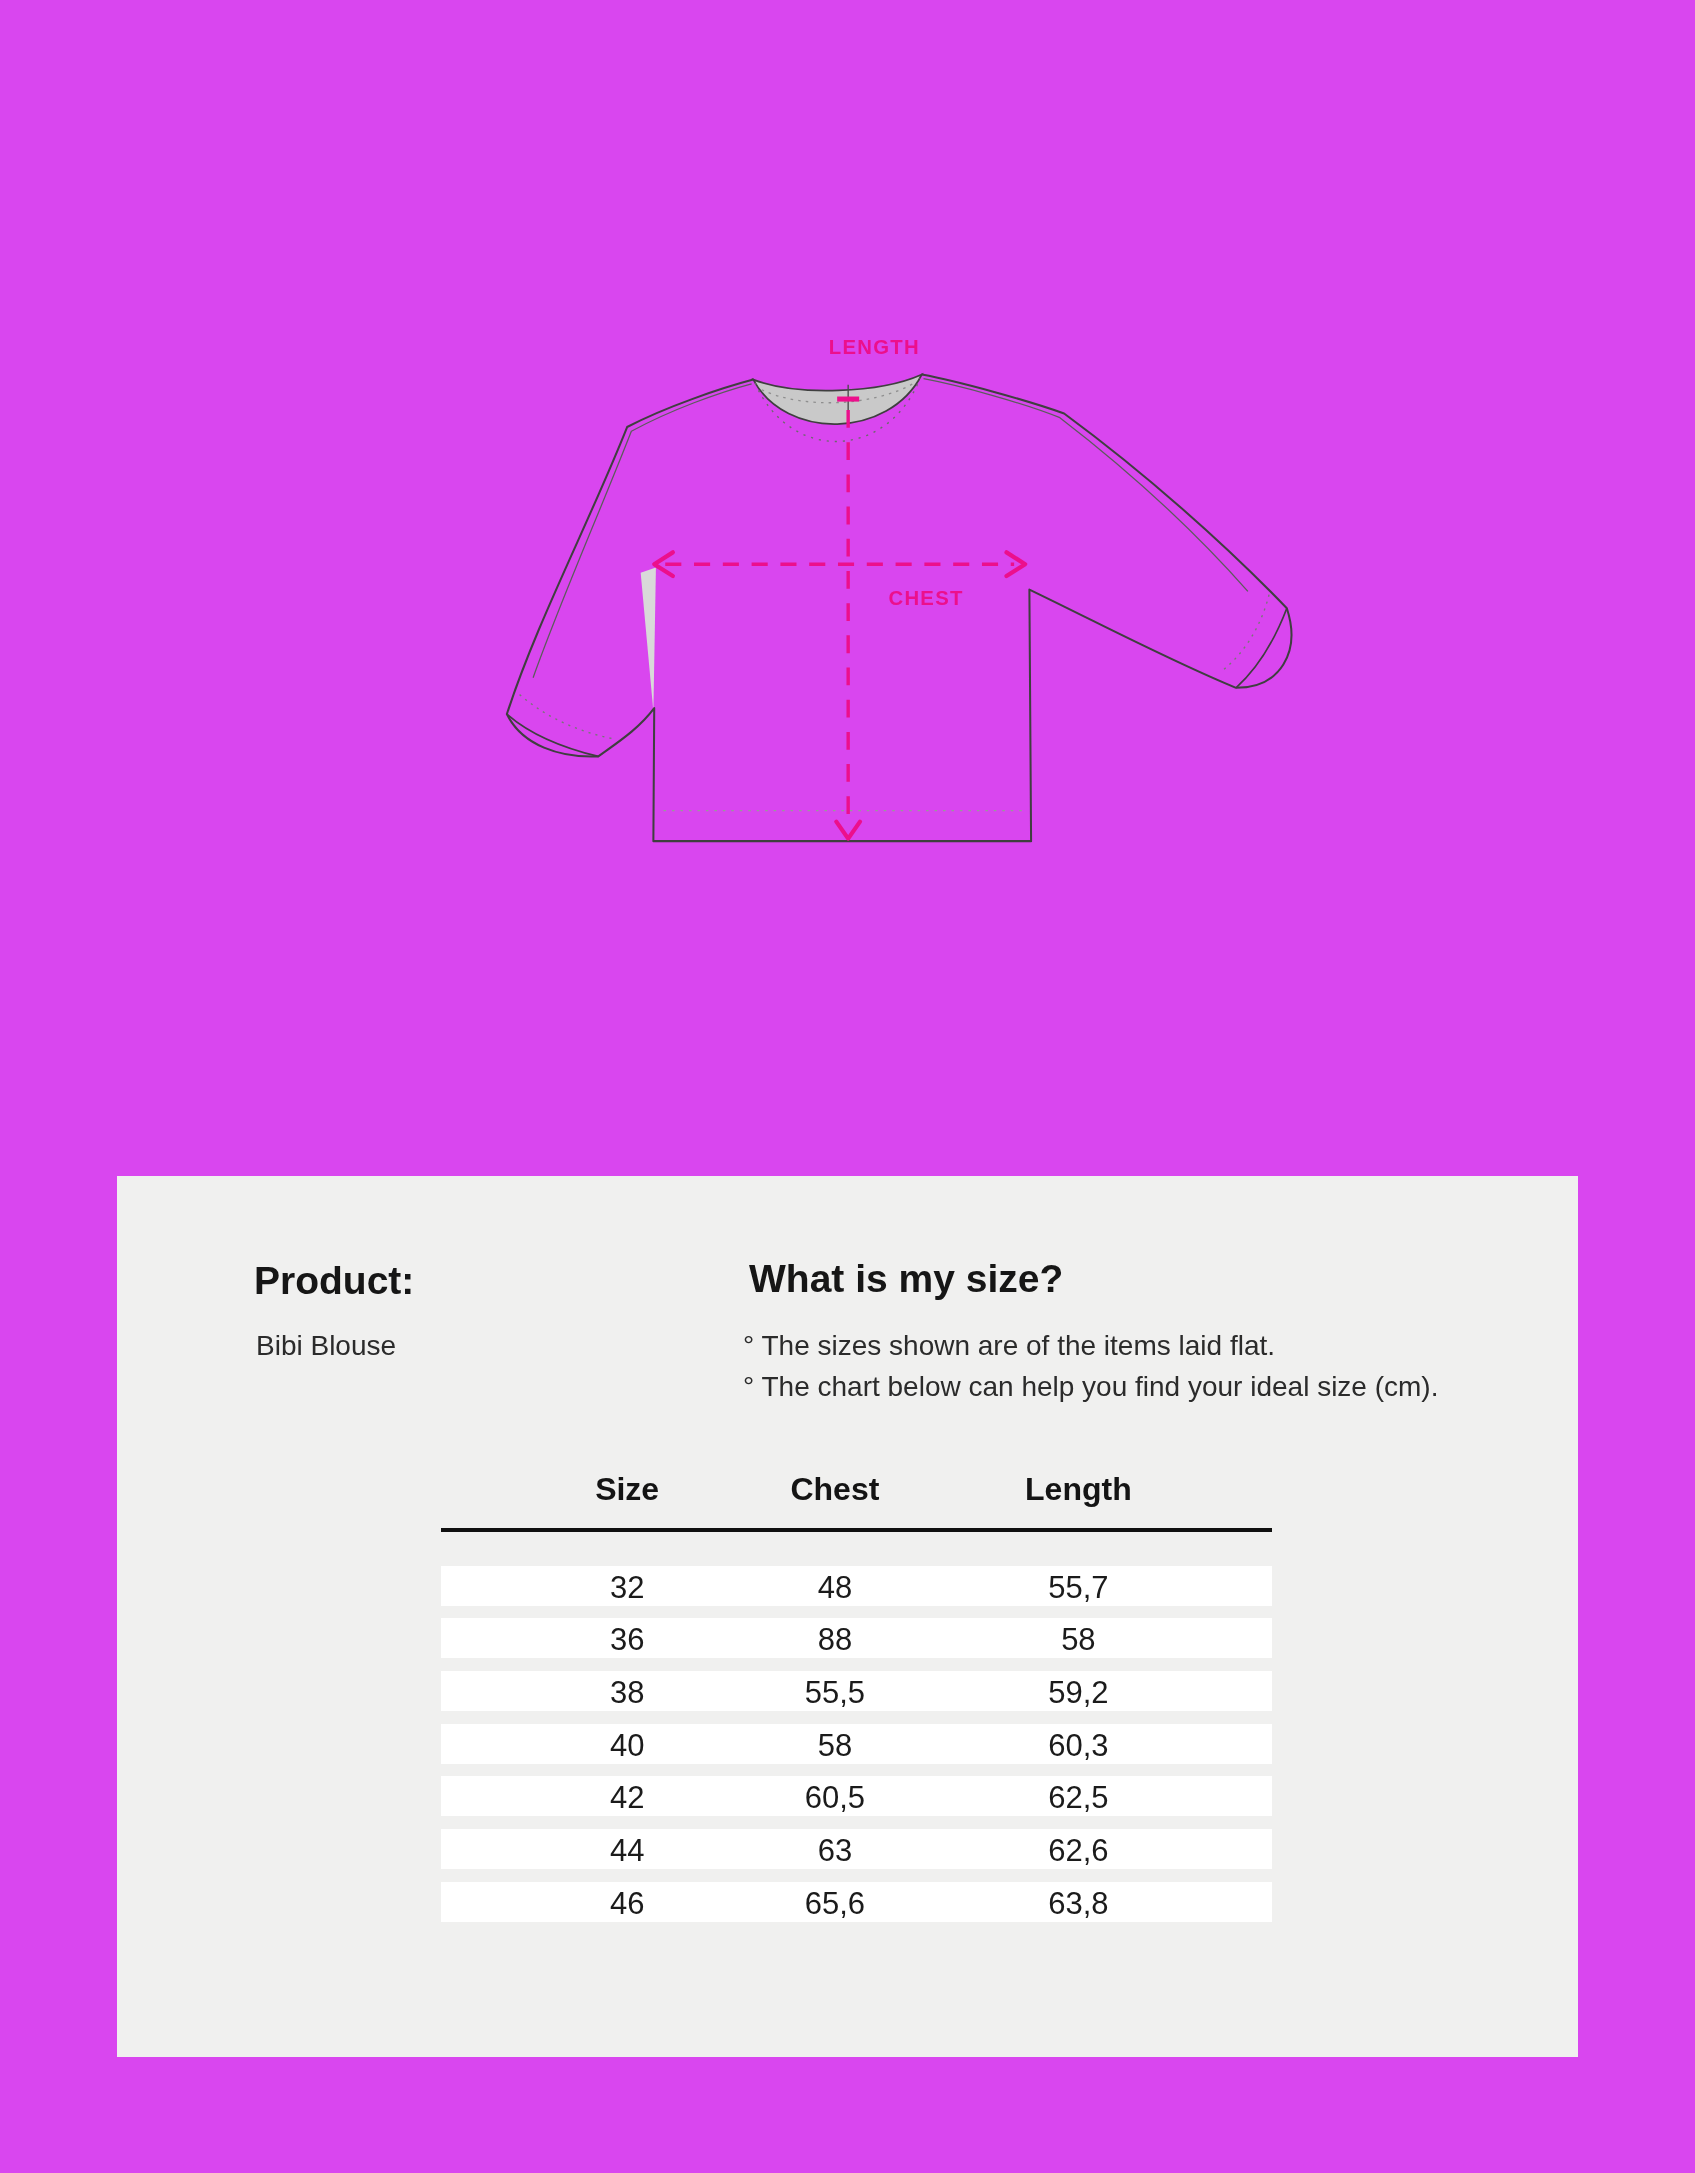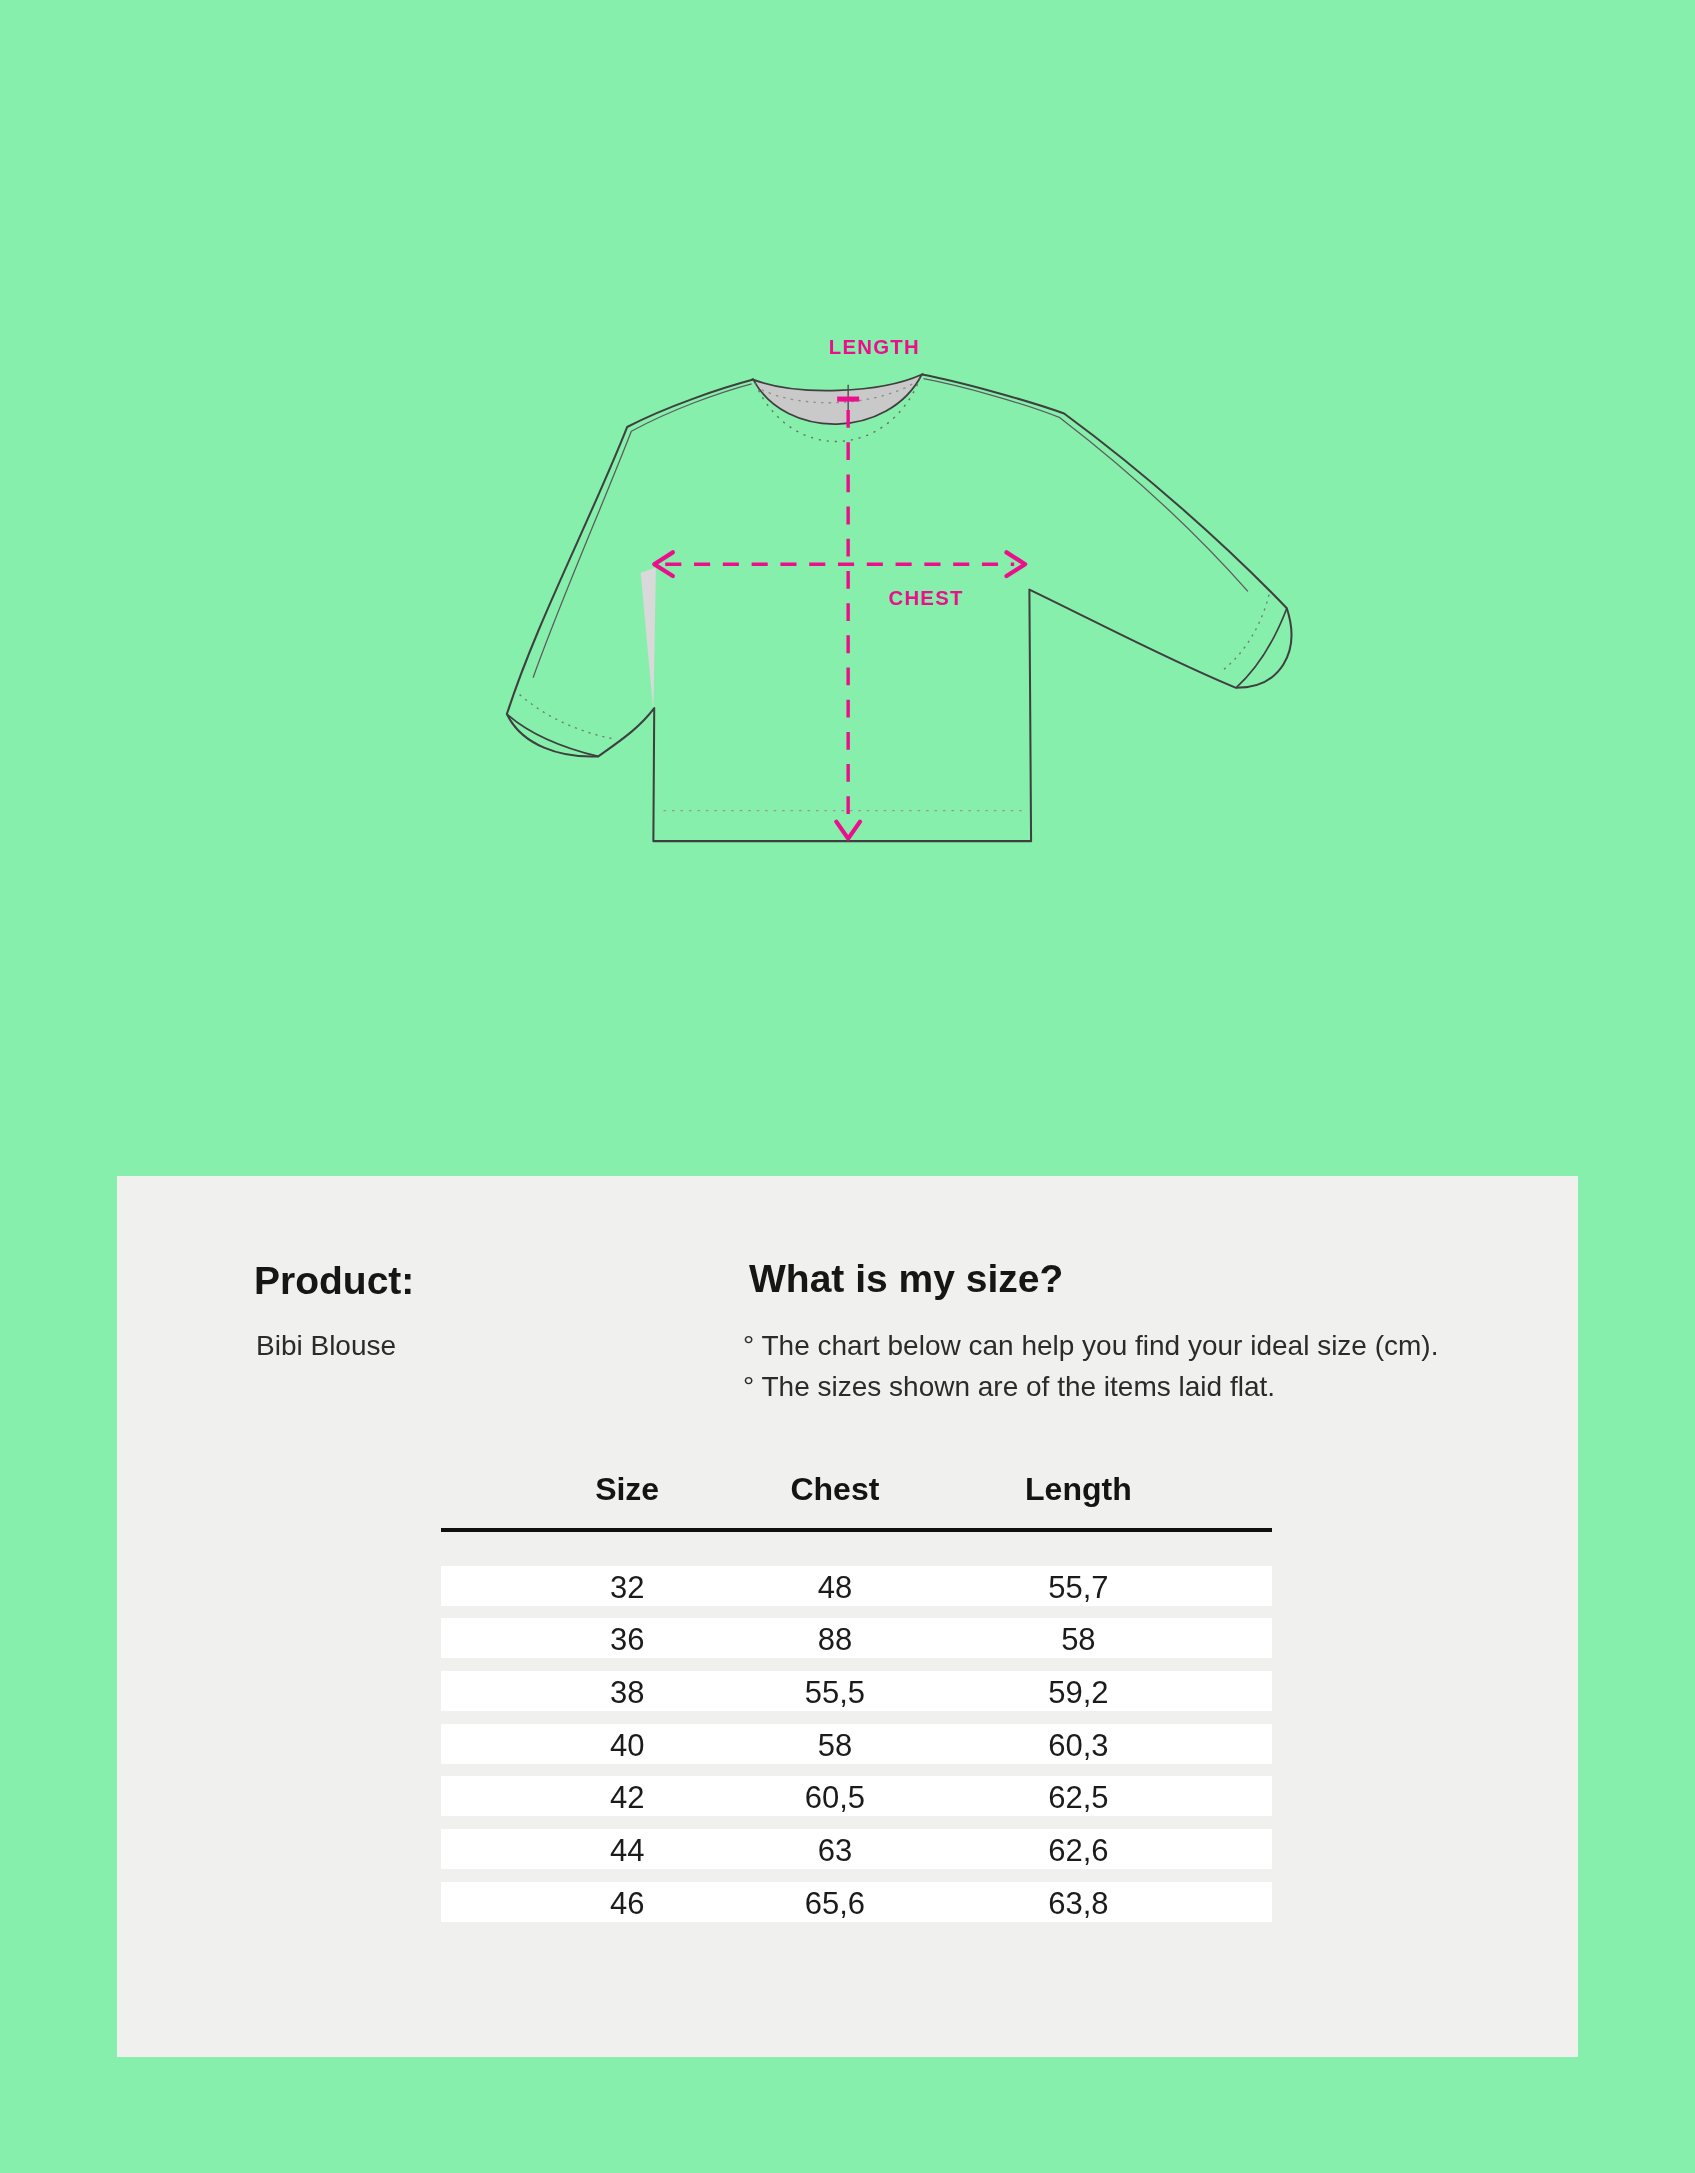--- a/index.html
+++ b/index.html
@@ -1,20 +1,20 @@
 <!DOCTYPE html>
 <html style="font-size:13.6px"><head>
 <meta charset="utf-8">
 <style>
   html,body{margin:0;padding:0;background:#ffffff;}
   .page{
     position:relative;
     width:1695px;
     height:2173px;
-    background:#86efac;
+    background:#d946ef;
     font-family:"Liberation Sans", sans-serif;
     color:#1f1f1f;
     overflow:hidden;
   }
 
   
   .diagram-wrap{
     position:absolute;
     left:475px; top:322px;
     width:831px; height:542px;
@@ -134,22 +134,22 @@
     </svg>
   </div>
 
   <div class="panel"></div>
 
   <div class="product-label">Product:</div>
   <div class="product-name">Bibi Blouse</div>
 
   <div class="guide-heading">What is my size?</div>
   <div class="guide-notes">
+    <div>° The sizes shown are of the items laid flat.</div>
     <div>° The chart below can help you find your ideal size (cm).</div>
-    <div>° The sizes shown are of the items laid flat.</div>
   </div>
 
   <div class="size-table">
     <div class="thead">
       <span class="th c1">Size</span>
       <span class="th c2">Chest</span>
       <span class="th c3">Length</span>
     </div>
     <div class="rule"></div>
     <div class="tbody">

